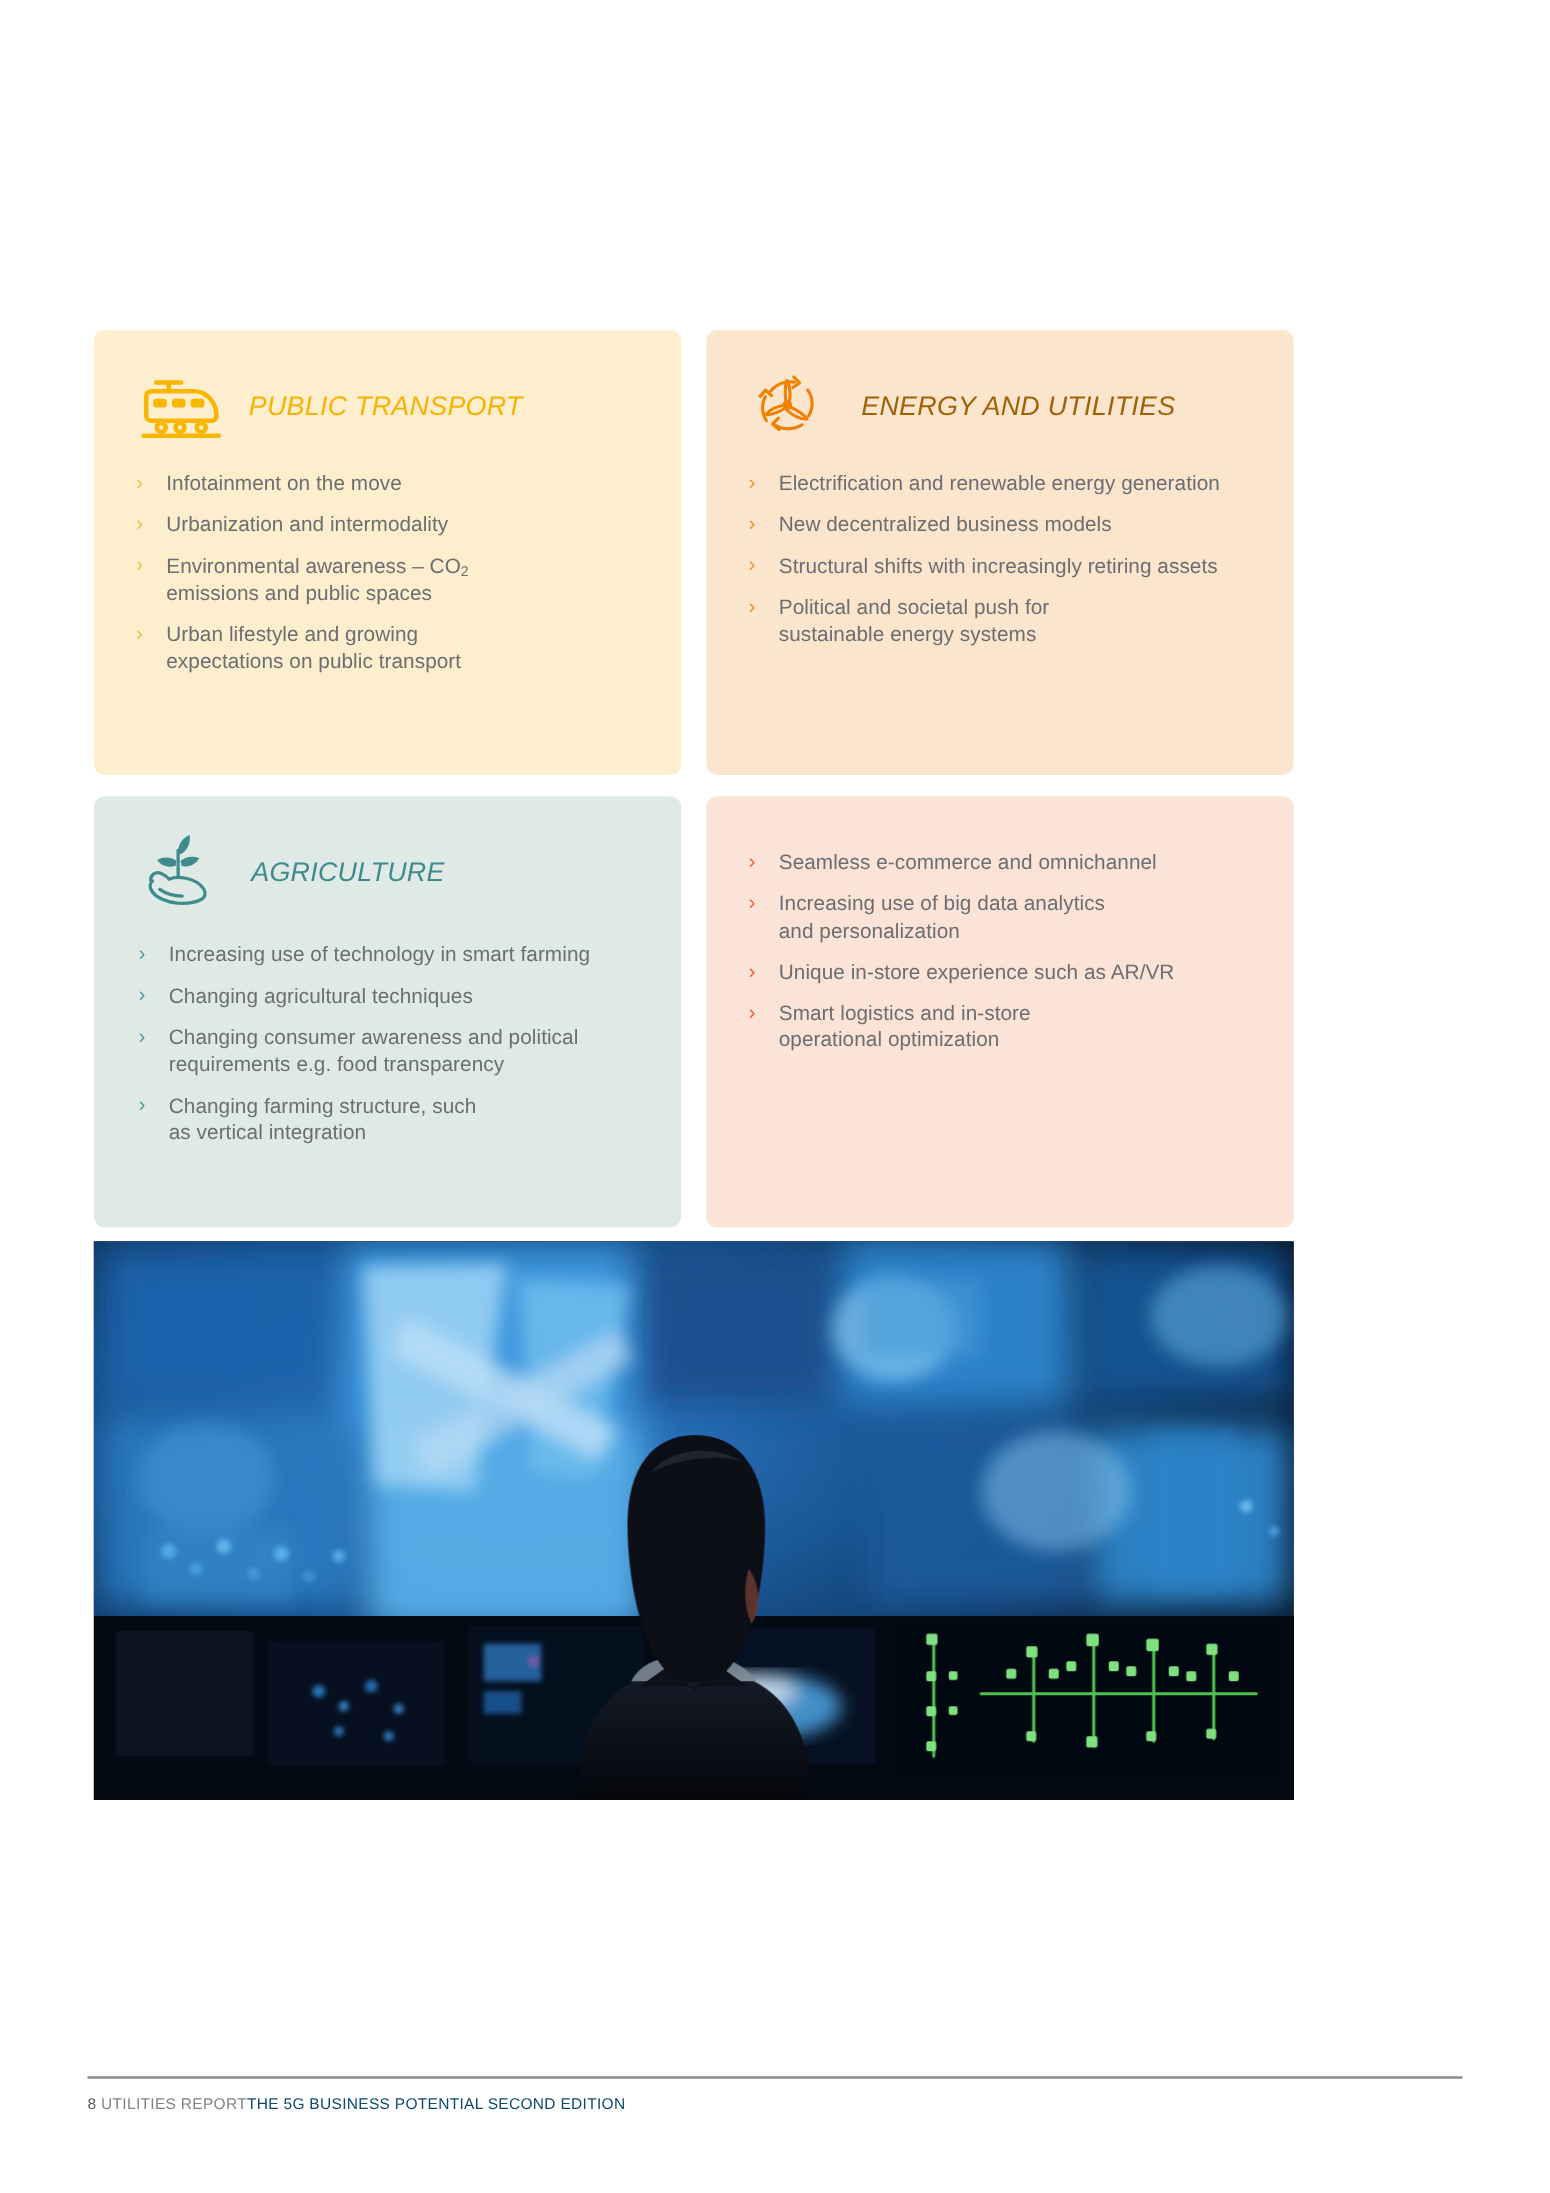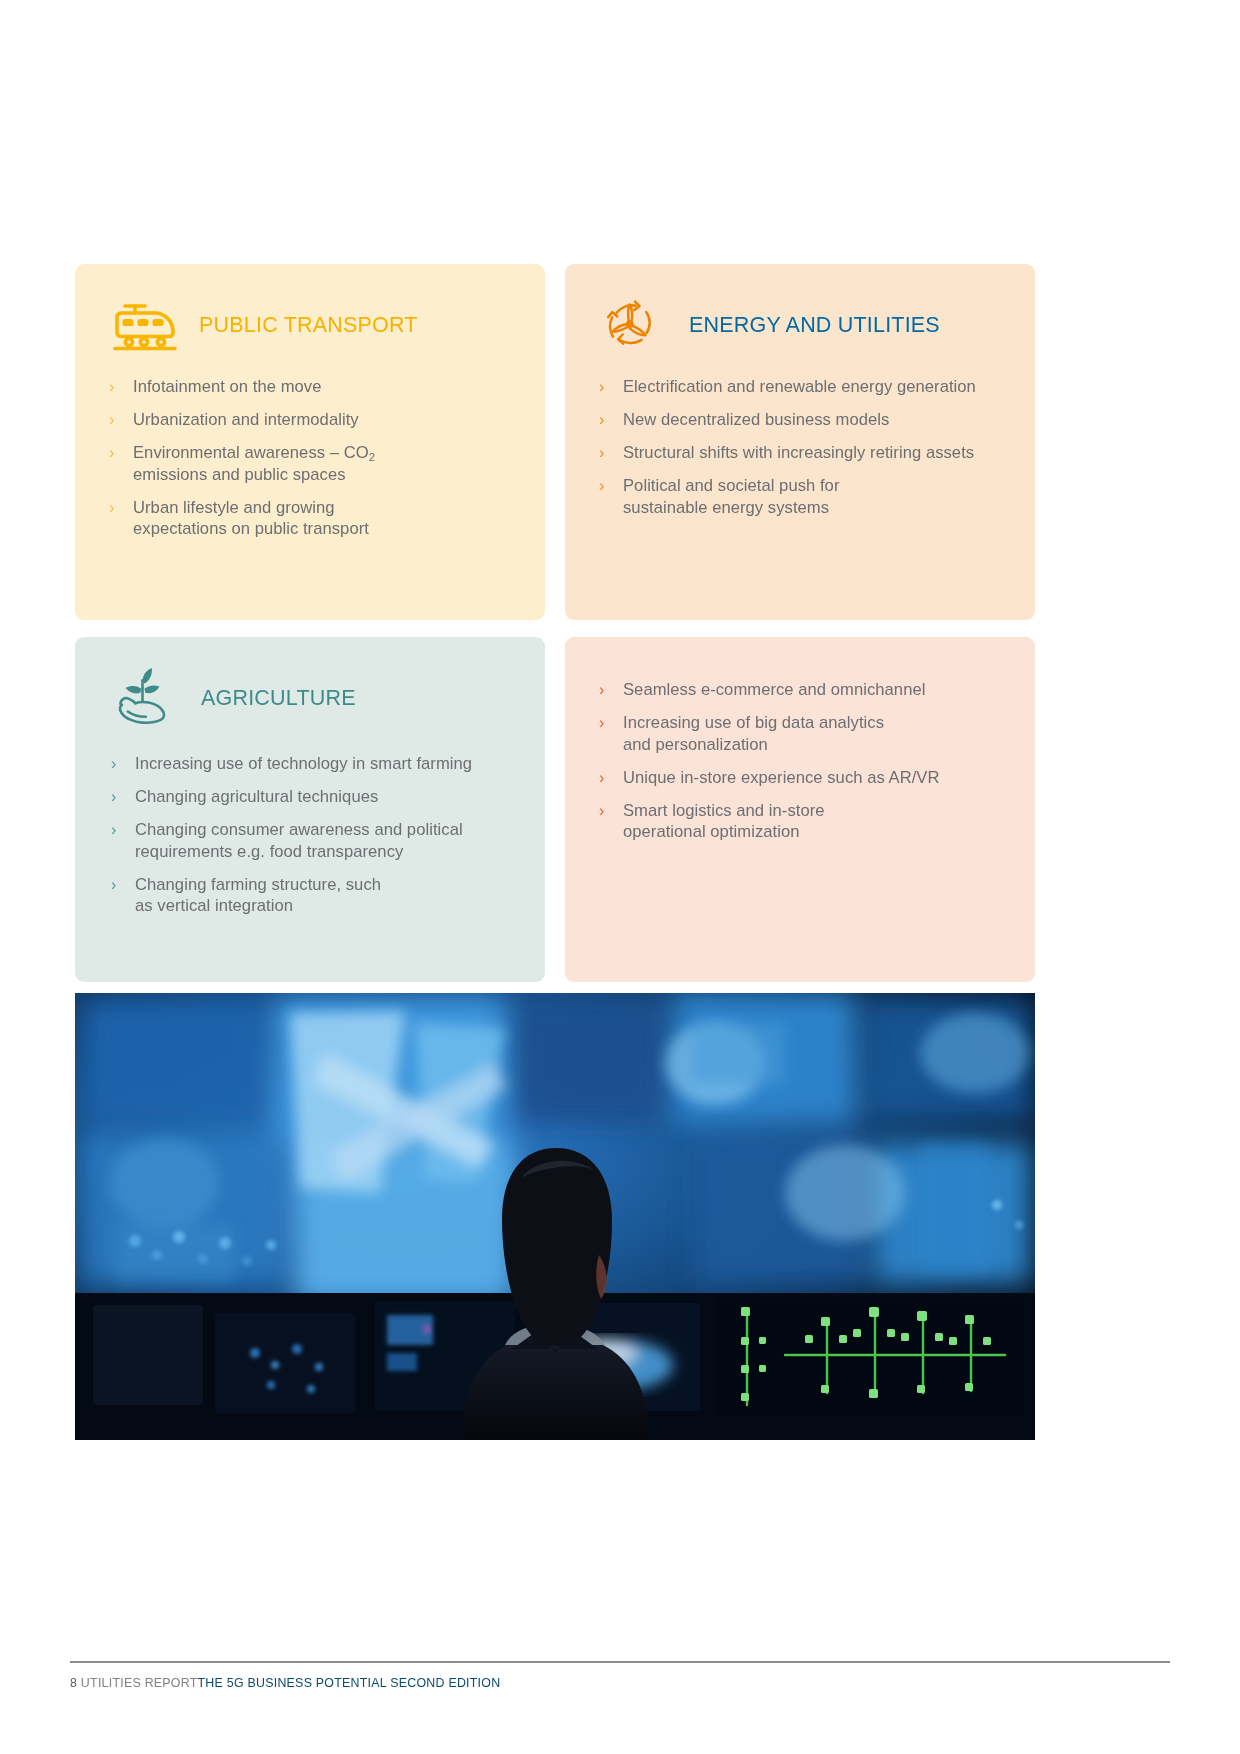--- a/index.html
+++ b/index.html
@@ -57,20 +57,21 @@
     justify-content: flex-start;
     flex: 0 0 auto;
   }
   .card-icon svg { display:block; }
 
   .card-title {
     font-size: 21.5px;
     letter-spacing: 0.2px;
     font-weight: 400;
     white-space: nowrap;
+    font-style: italic;
   }
 
   .bullets {
     margin: 0;
     padding: 0;
     list-style: none;
     margin-top: 20px;
   }
   .bullets li {
     display: flex;
@@ -90,21 +91,21 @@
   }
   .btxt { flex: 1 1 auto; }
   .btxt sub { font-size: 0.68em; vertical-align: baseline; position: relative; top: 0.28em; }
 
   
   .card.transport { background: #fdeecd; }
   .card.transport .card-title { color: #f6b200; }
   .card.transport .chev { color: #f4bc3f; }
 
   .card.energy { background: #fbe5cd; }
-  .card.energy .card-title { color: #0369a1; }
+  .card.energy .card-title { color: #a16207; }
   .card.energy .chev { color: #ef8f22; }
 
   .card.agriculture { background: #dfeae7; padding-left: 36px; }
   .card.agriculture .card-title { color: #3f8b8b; }
   .card.agriculture .chev { color: #4f9a98; }
 
   .card.retail { background: #fbe3d8; }
   .card.retail .card-title { color: #ef5b33; }
   .card.retail .chev { color: #ef5b33; }
 

